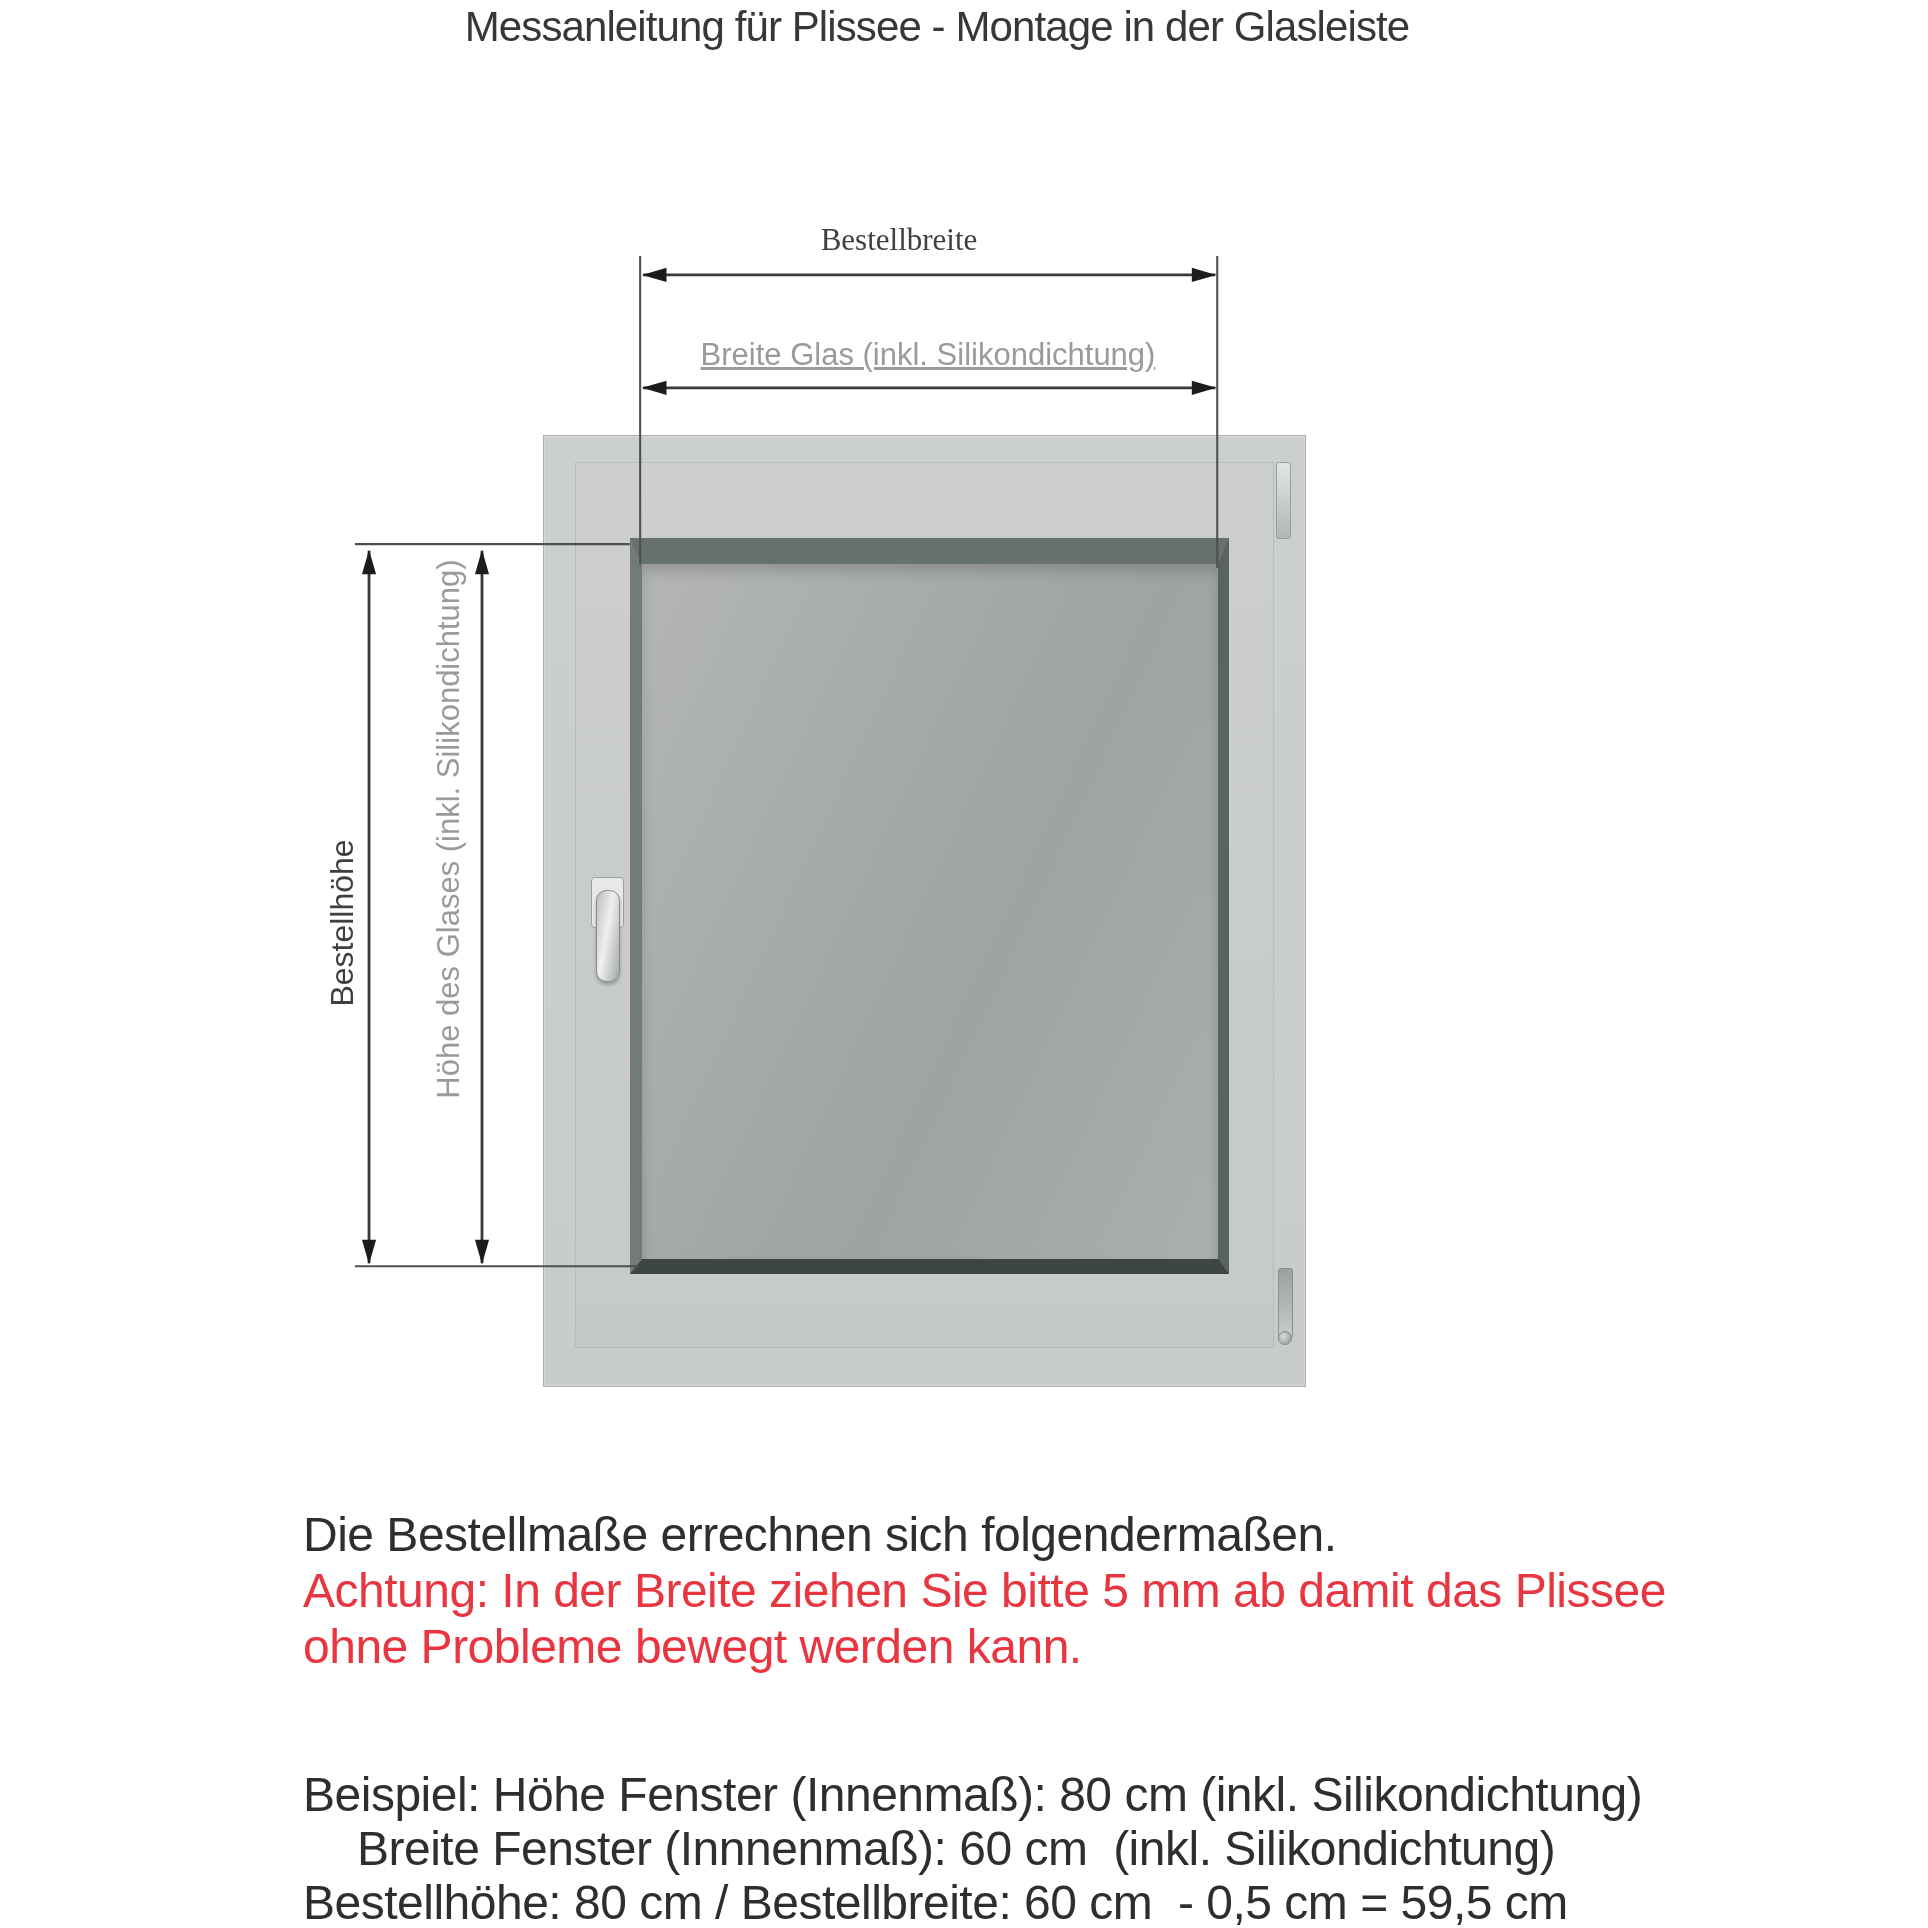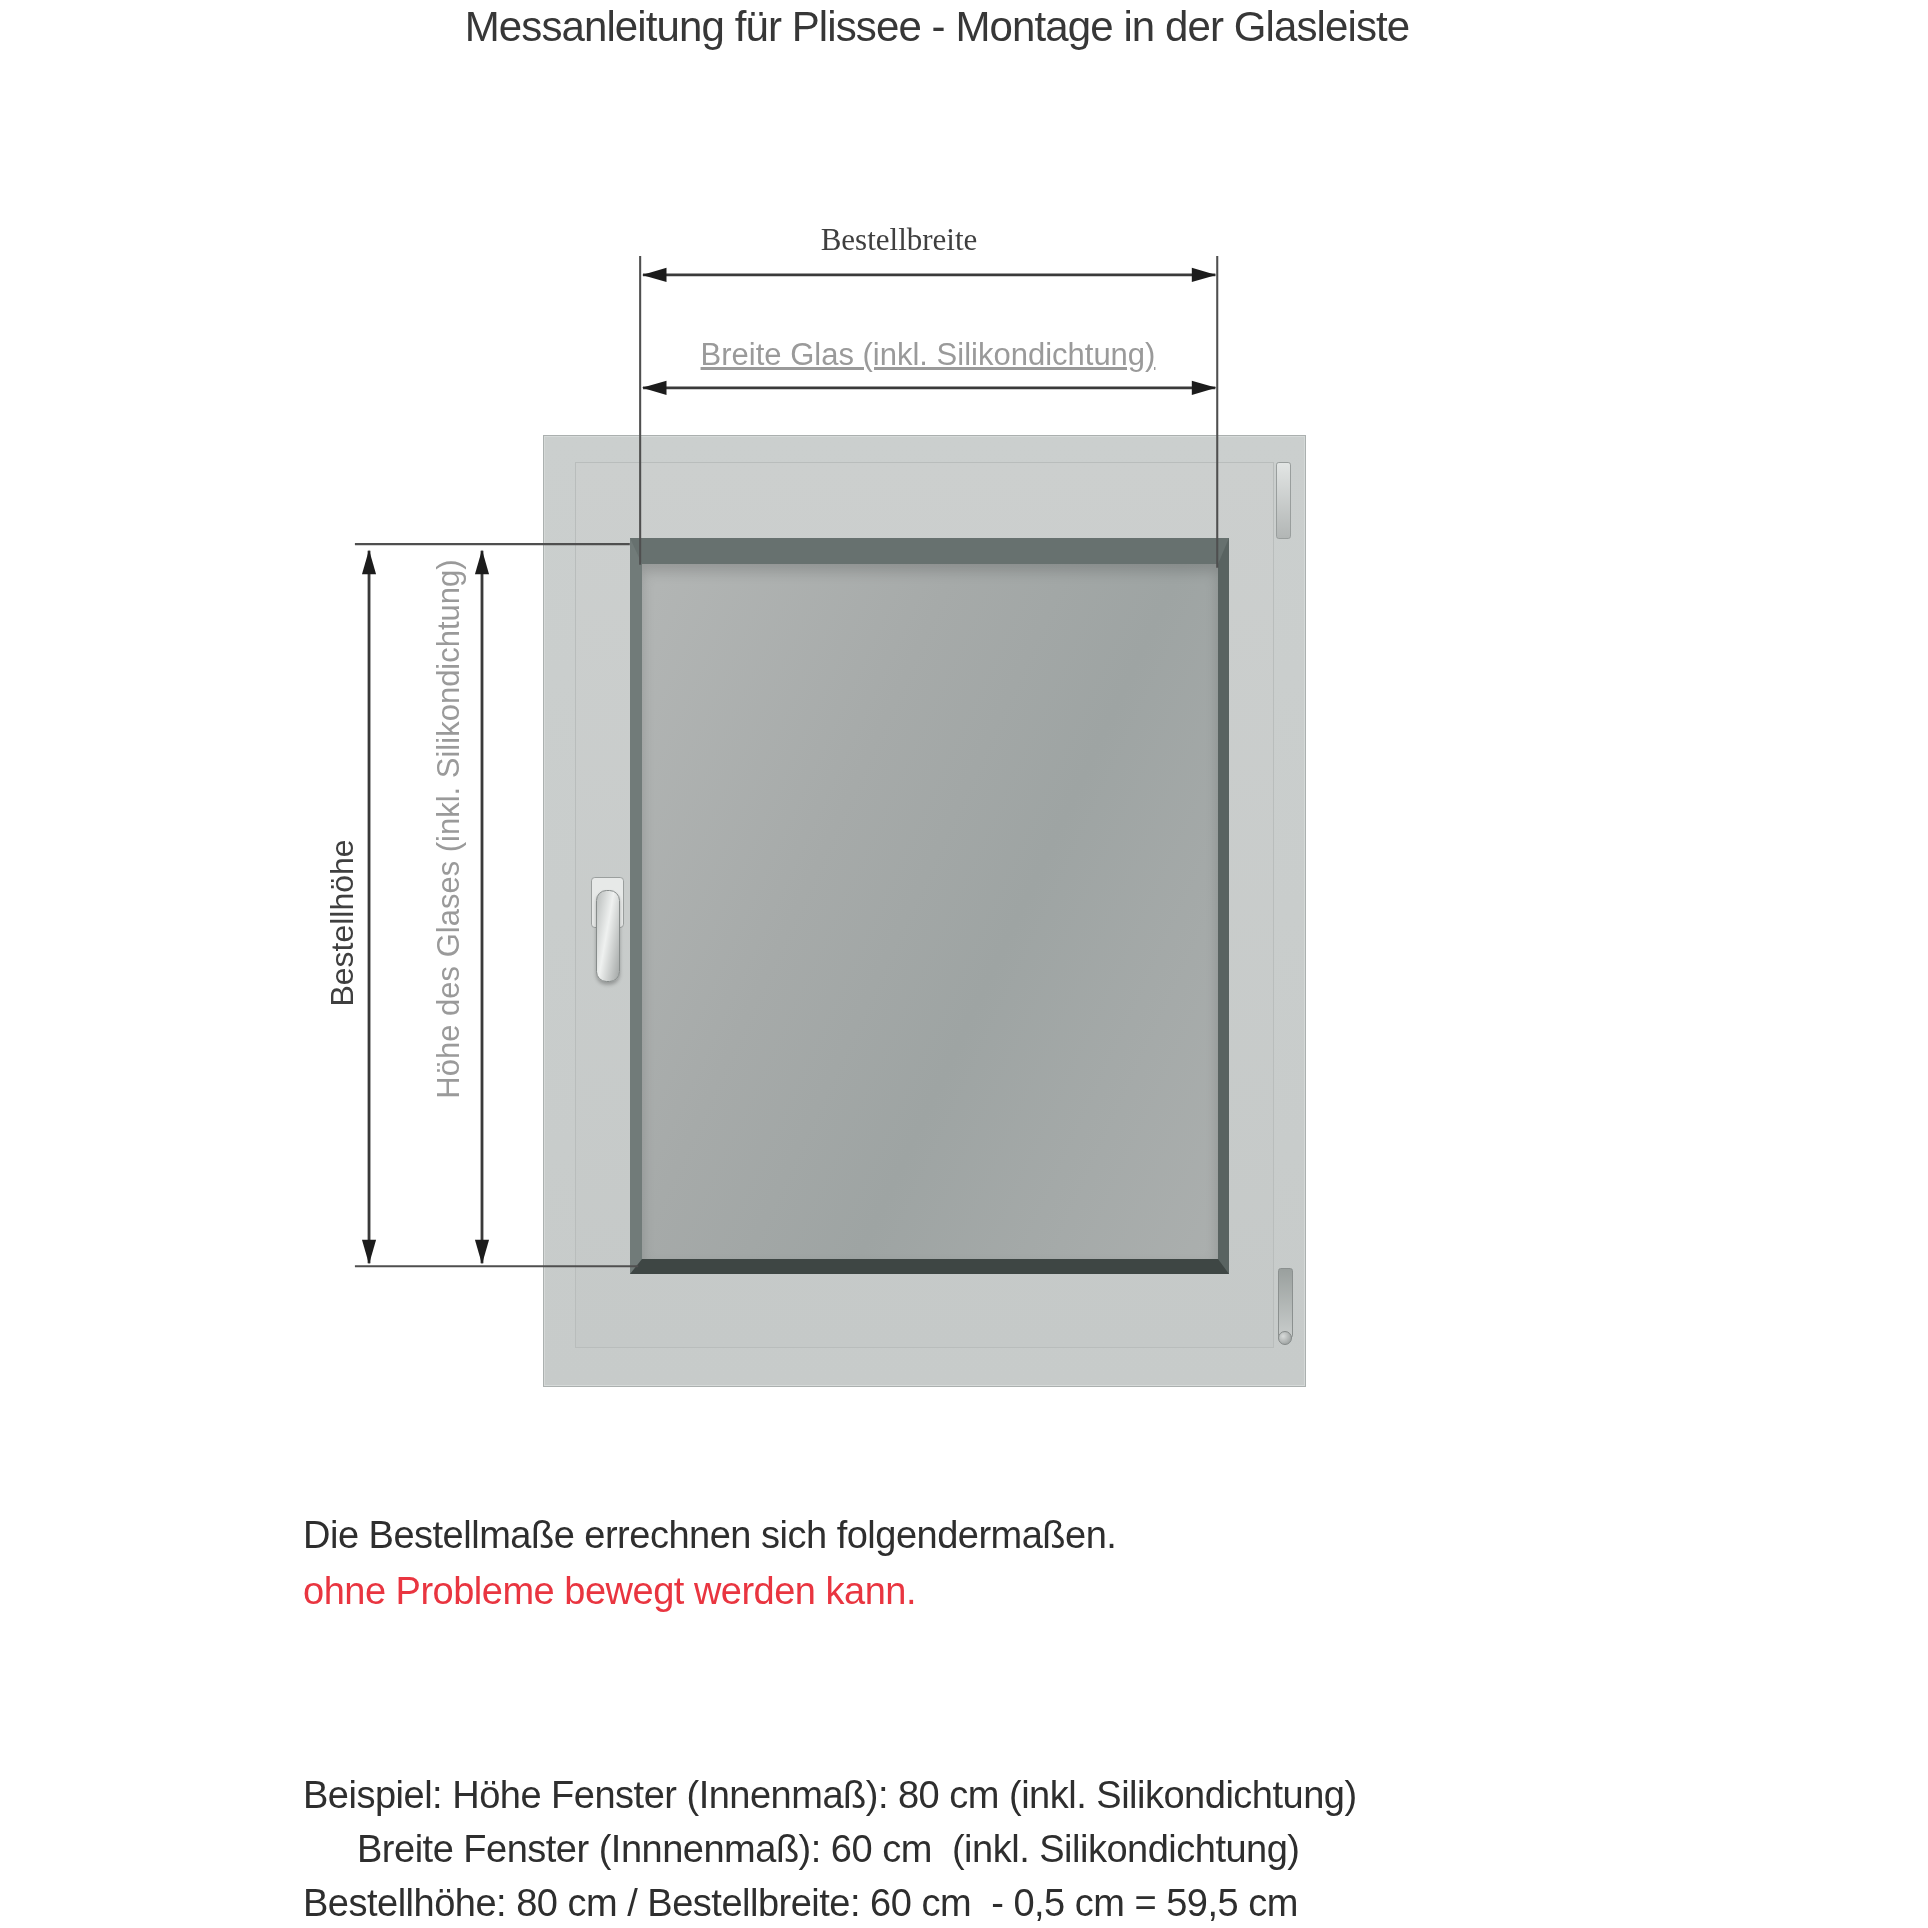--- a/index.html
+++ b/index.html
@@ -114,21 +114,21 @@
   .lbl-glass-width  { left: 640px; top: 337px; width: 576px; text-align: center; text-decoration: underline; }
   .lbl-v { transform: translate(-50%, -50%) rotate(-90deg); }
   .lbl-order-height { left: 342px; top: 923px; font-size: 32px; }
   .lbl-glass-height { left: 449px; top: 829px; }
 
   
   .text-block {
     position: absolute;
     left: 303px;
     letter-spacing: -0.5px;
-    font-size: 38px;
+    font-size: 48px;
     color: #2e2e2e;
   }
   .text-block p { margin: 0; white-space: pre; }
   .instructions { top: 1507px; line-height: 56px; }
   .example      { top: 1768px; line-height: 54px; }
   .red    { color: #e93540; }
   .indent { padding-left: 54px; }
 </style>
 </head>
 <body>
@@ -167,20 +167,21 @@
     </g>
   </svg>
 
   <div class="lbl lbl-dark lbl-order-width">Bestellbreite</div>
   <div class="lbl lbl-gray lbl-glass-width">Breite Glas (inkl. Silikondichtung)</div>
   <div class="lbl lbl-dark lbl-v lbl-order-height">Bestellhöhe</div>
   <div class="lbl lbl-gray lbl-v lbl-glass-height">Höhe des Glases (inkl. Silikondichtung)</div>
 
   <div class="text-block instructions">
     <p>Die Bestellmaße errechnen sich folgendermaßen.</p>
+    <p class="red">Achtung: In der Breite ziehen Sie bitte 5 mm ab damit das Plissee</p>
     <p class="red">ohne Probleme bewegt werden kann.</p>
   </div>
 
   <div class="text-block example">
     <p>Beispiel: Höhe Fenster (Innenmaß): 80 cm (inkl. Silikondichtung)</p>
     <p class="indent">Breite Fenster (Innnenmaß): 60 cm  (inkl. Silikondichtung)</p>
     <p>Bestellhöhe: 80 cm / Bestellbreite: 60 cm  - 0,5 cm = 59,5 cm</p>
   </div>
 
 </div>

